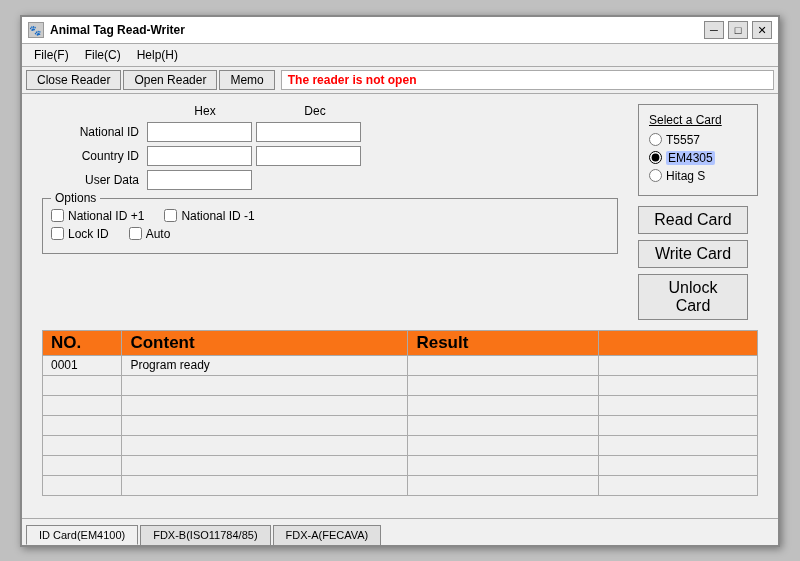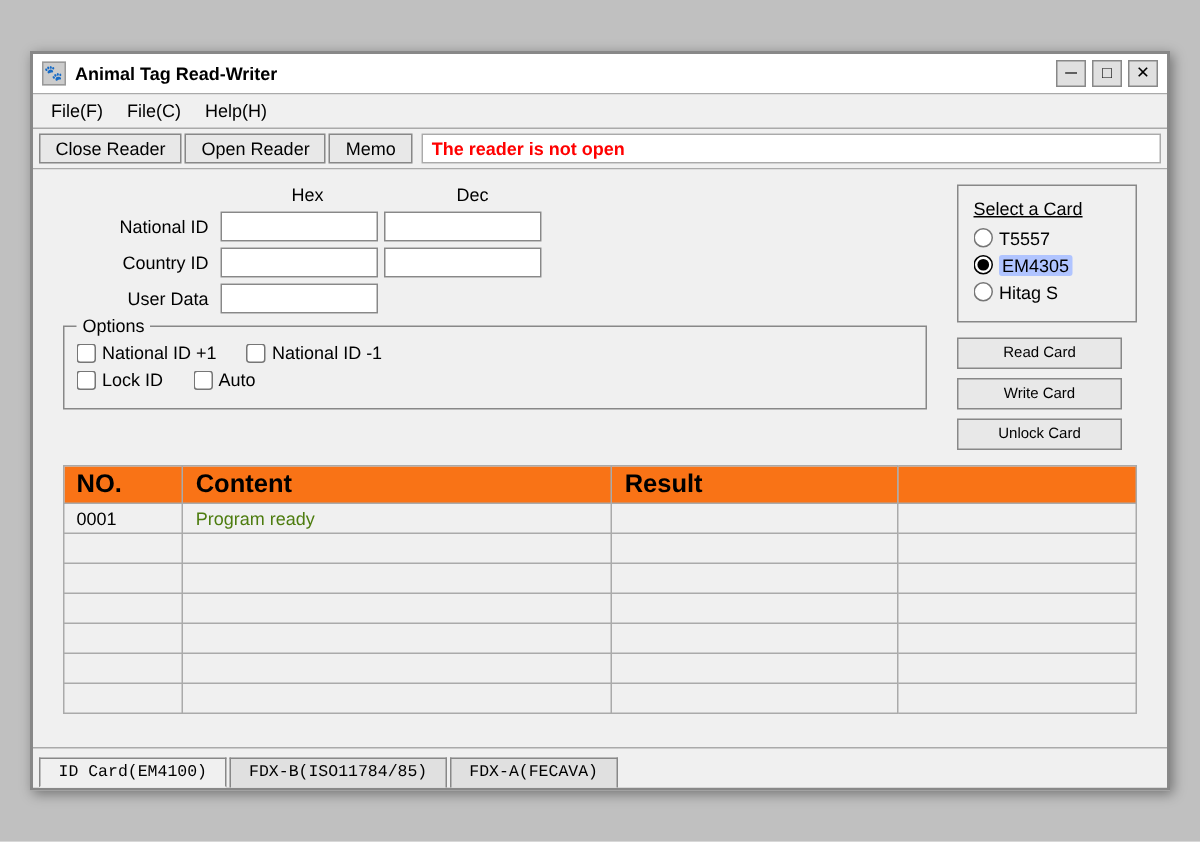--- a/index.html
+++ b/index.html
@@ -176,21 +176,21 @@
       flex-direction: column;
       gap: 6px;
       margin-top: 10px;
     }
     .card-btn {
       width: 110px;
       padding: 4px 10px;
       border: 1px solid #888;
       background: #e8e8e8;
       cursor: pointer;
-      font-size: 10px;
+      font-size: 16px;
       text-align: center;
     }
     .right-panel {
       display: flex;
       flex-direction: column;
       align-items: flex-start;
     }
     .log-table {
       width: 100%;
       border-collapse: collapse;
@@ -204,34 +204,33 @@
       text-align: left;
       font-size: 17px;
     }
     .log-table td {
       border: 1px solid #aaa;
       padding: 2px 8px;
       font-size: 12px;
       height: 20px;
     }
     .log-row-0001 td:nth-child(2) {
-      color: #4d7c0f;
+      color: #000000;
     }
     .log-no { width: 50px; }
     .log-content { width: 180px; }
     .log-result { width: 120px; }
     .log-extra { width: 100px; }
     .bottom-tabs {
       display: flex;
       gap: 2px;
       padding: 6px 4px 0 4px;
       background: #f0f0f0;
       border-top: 1px solid #aaa;
       margin-top: 12px;
-      font-family: Liberation Mono, monospace;
     }
     .tab-item {
       padding: 3px 12px;
       border: 1px solid #888;
       background: #e0e0e0;
       cursor: pointer;
       font-size: 11px;
       border-bottom: none;
     }
     .tab-item.active {

